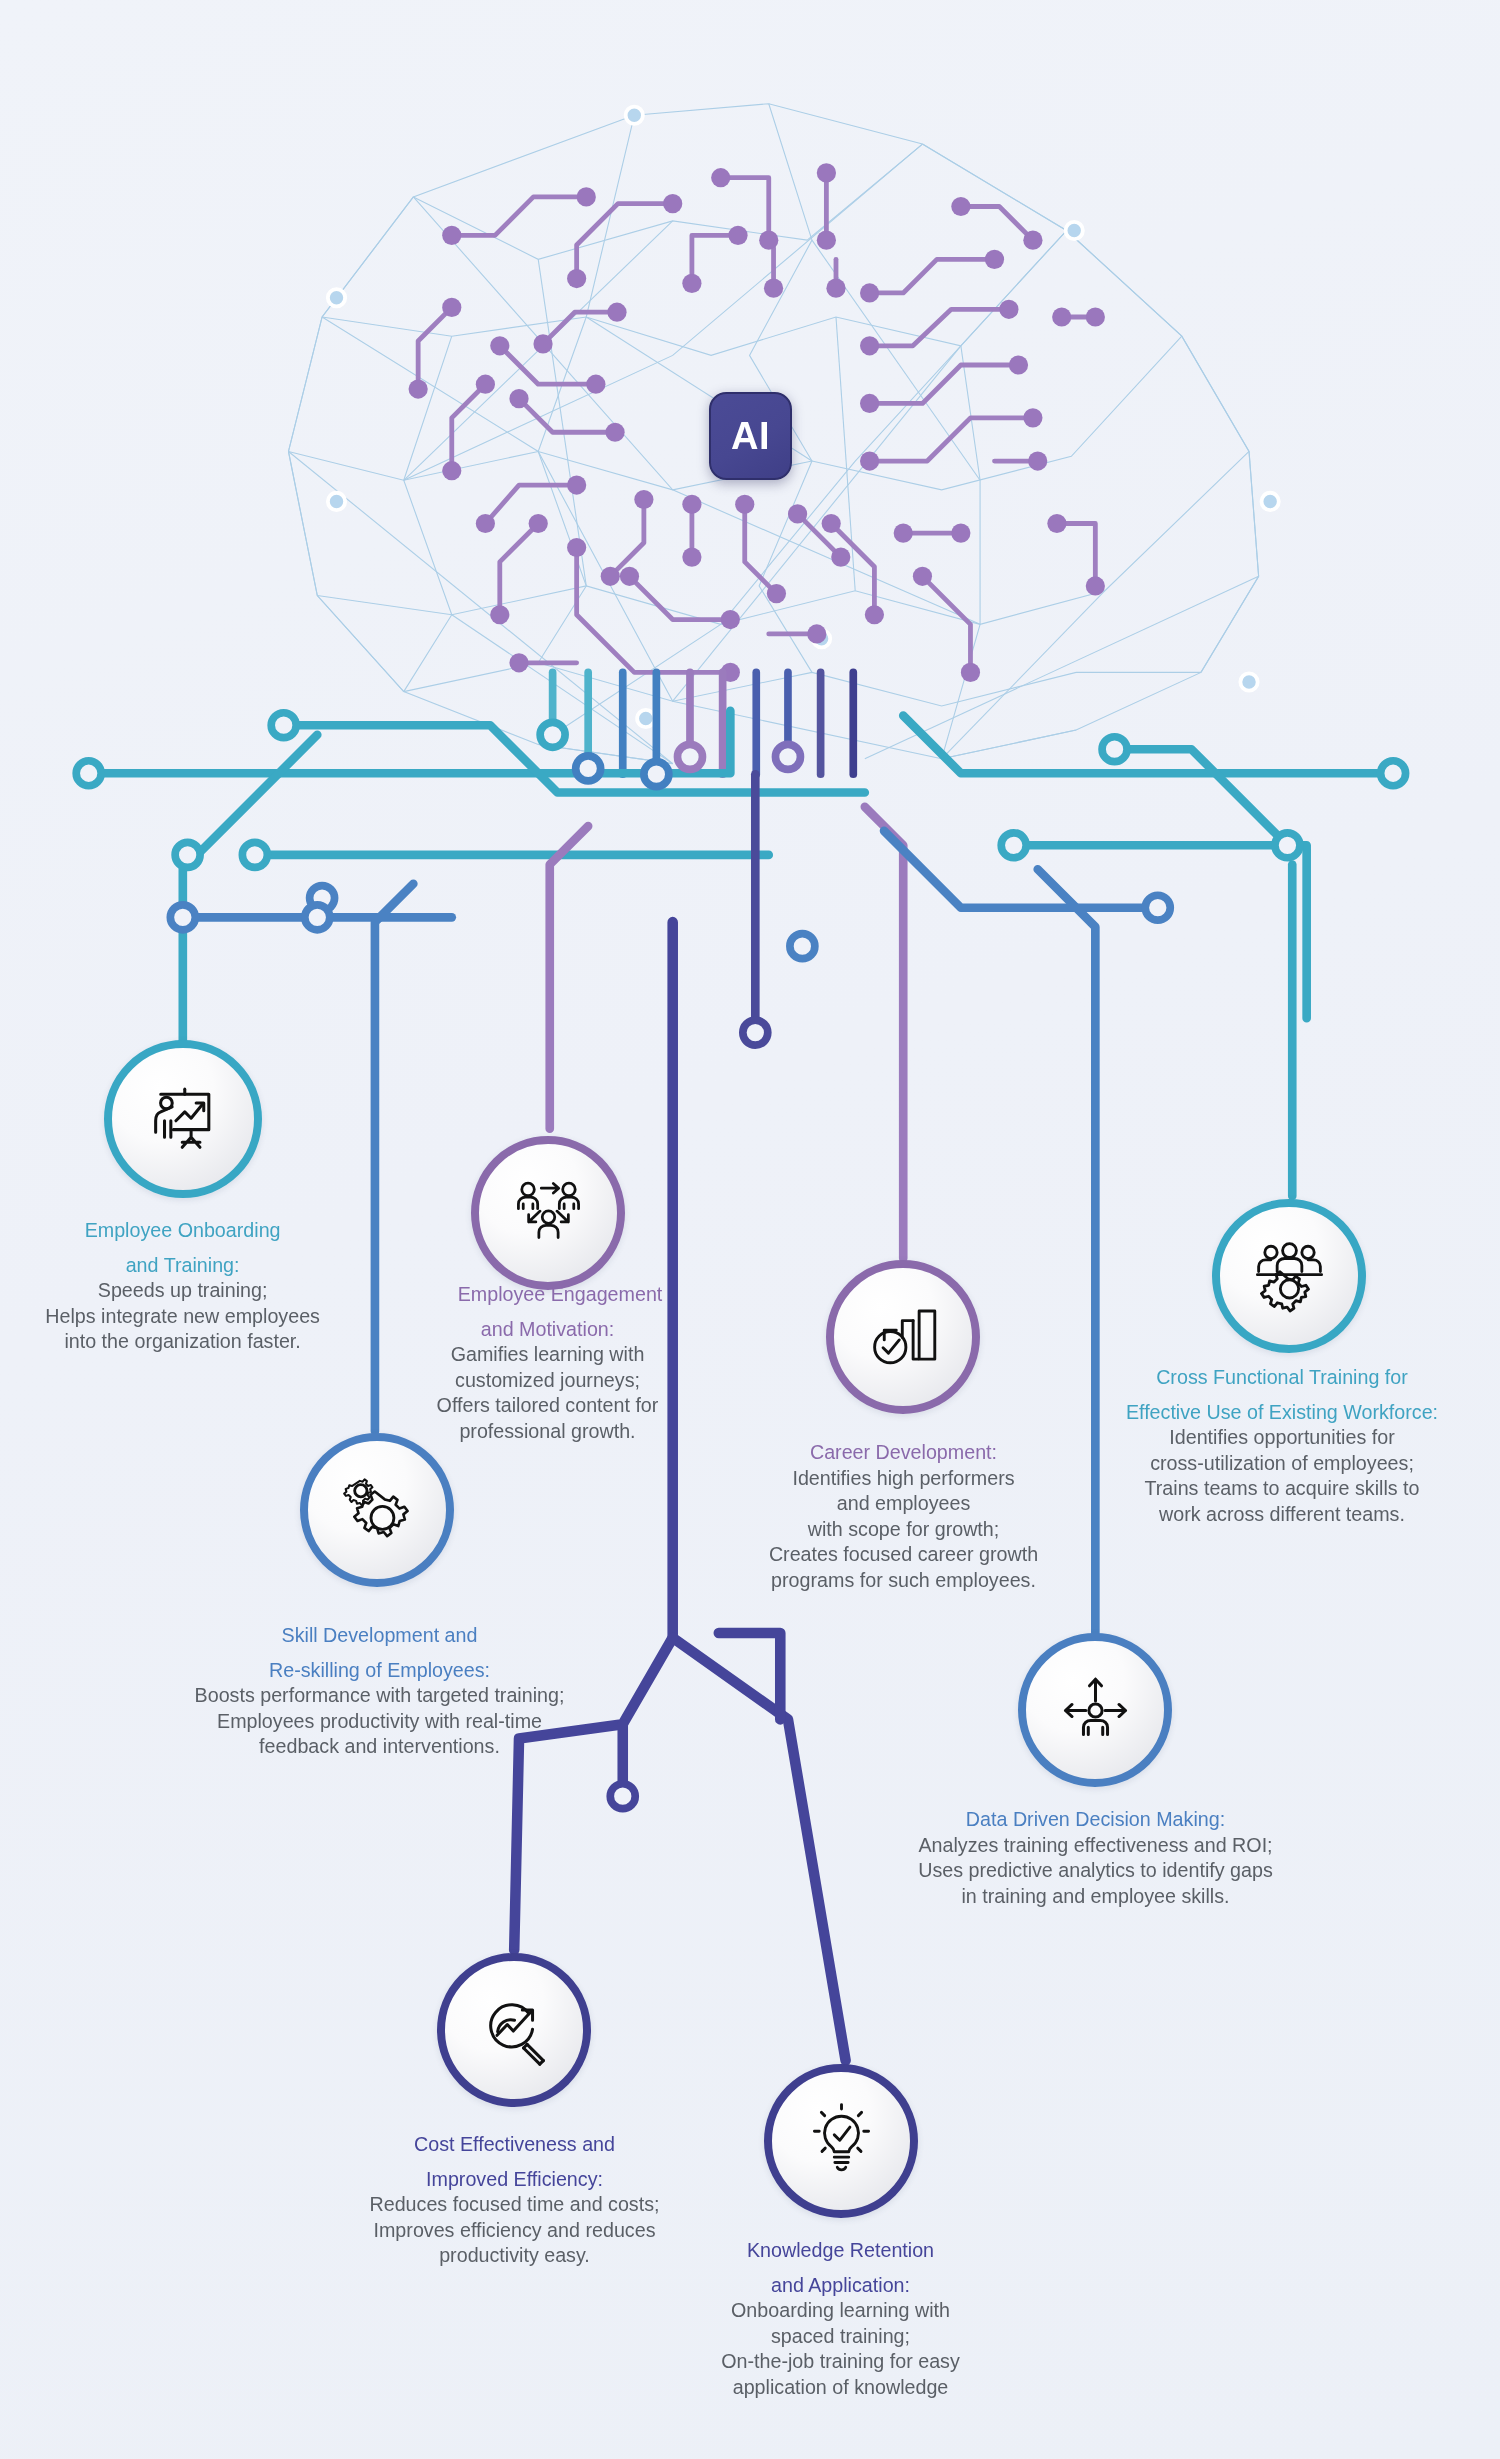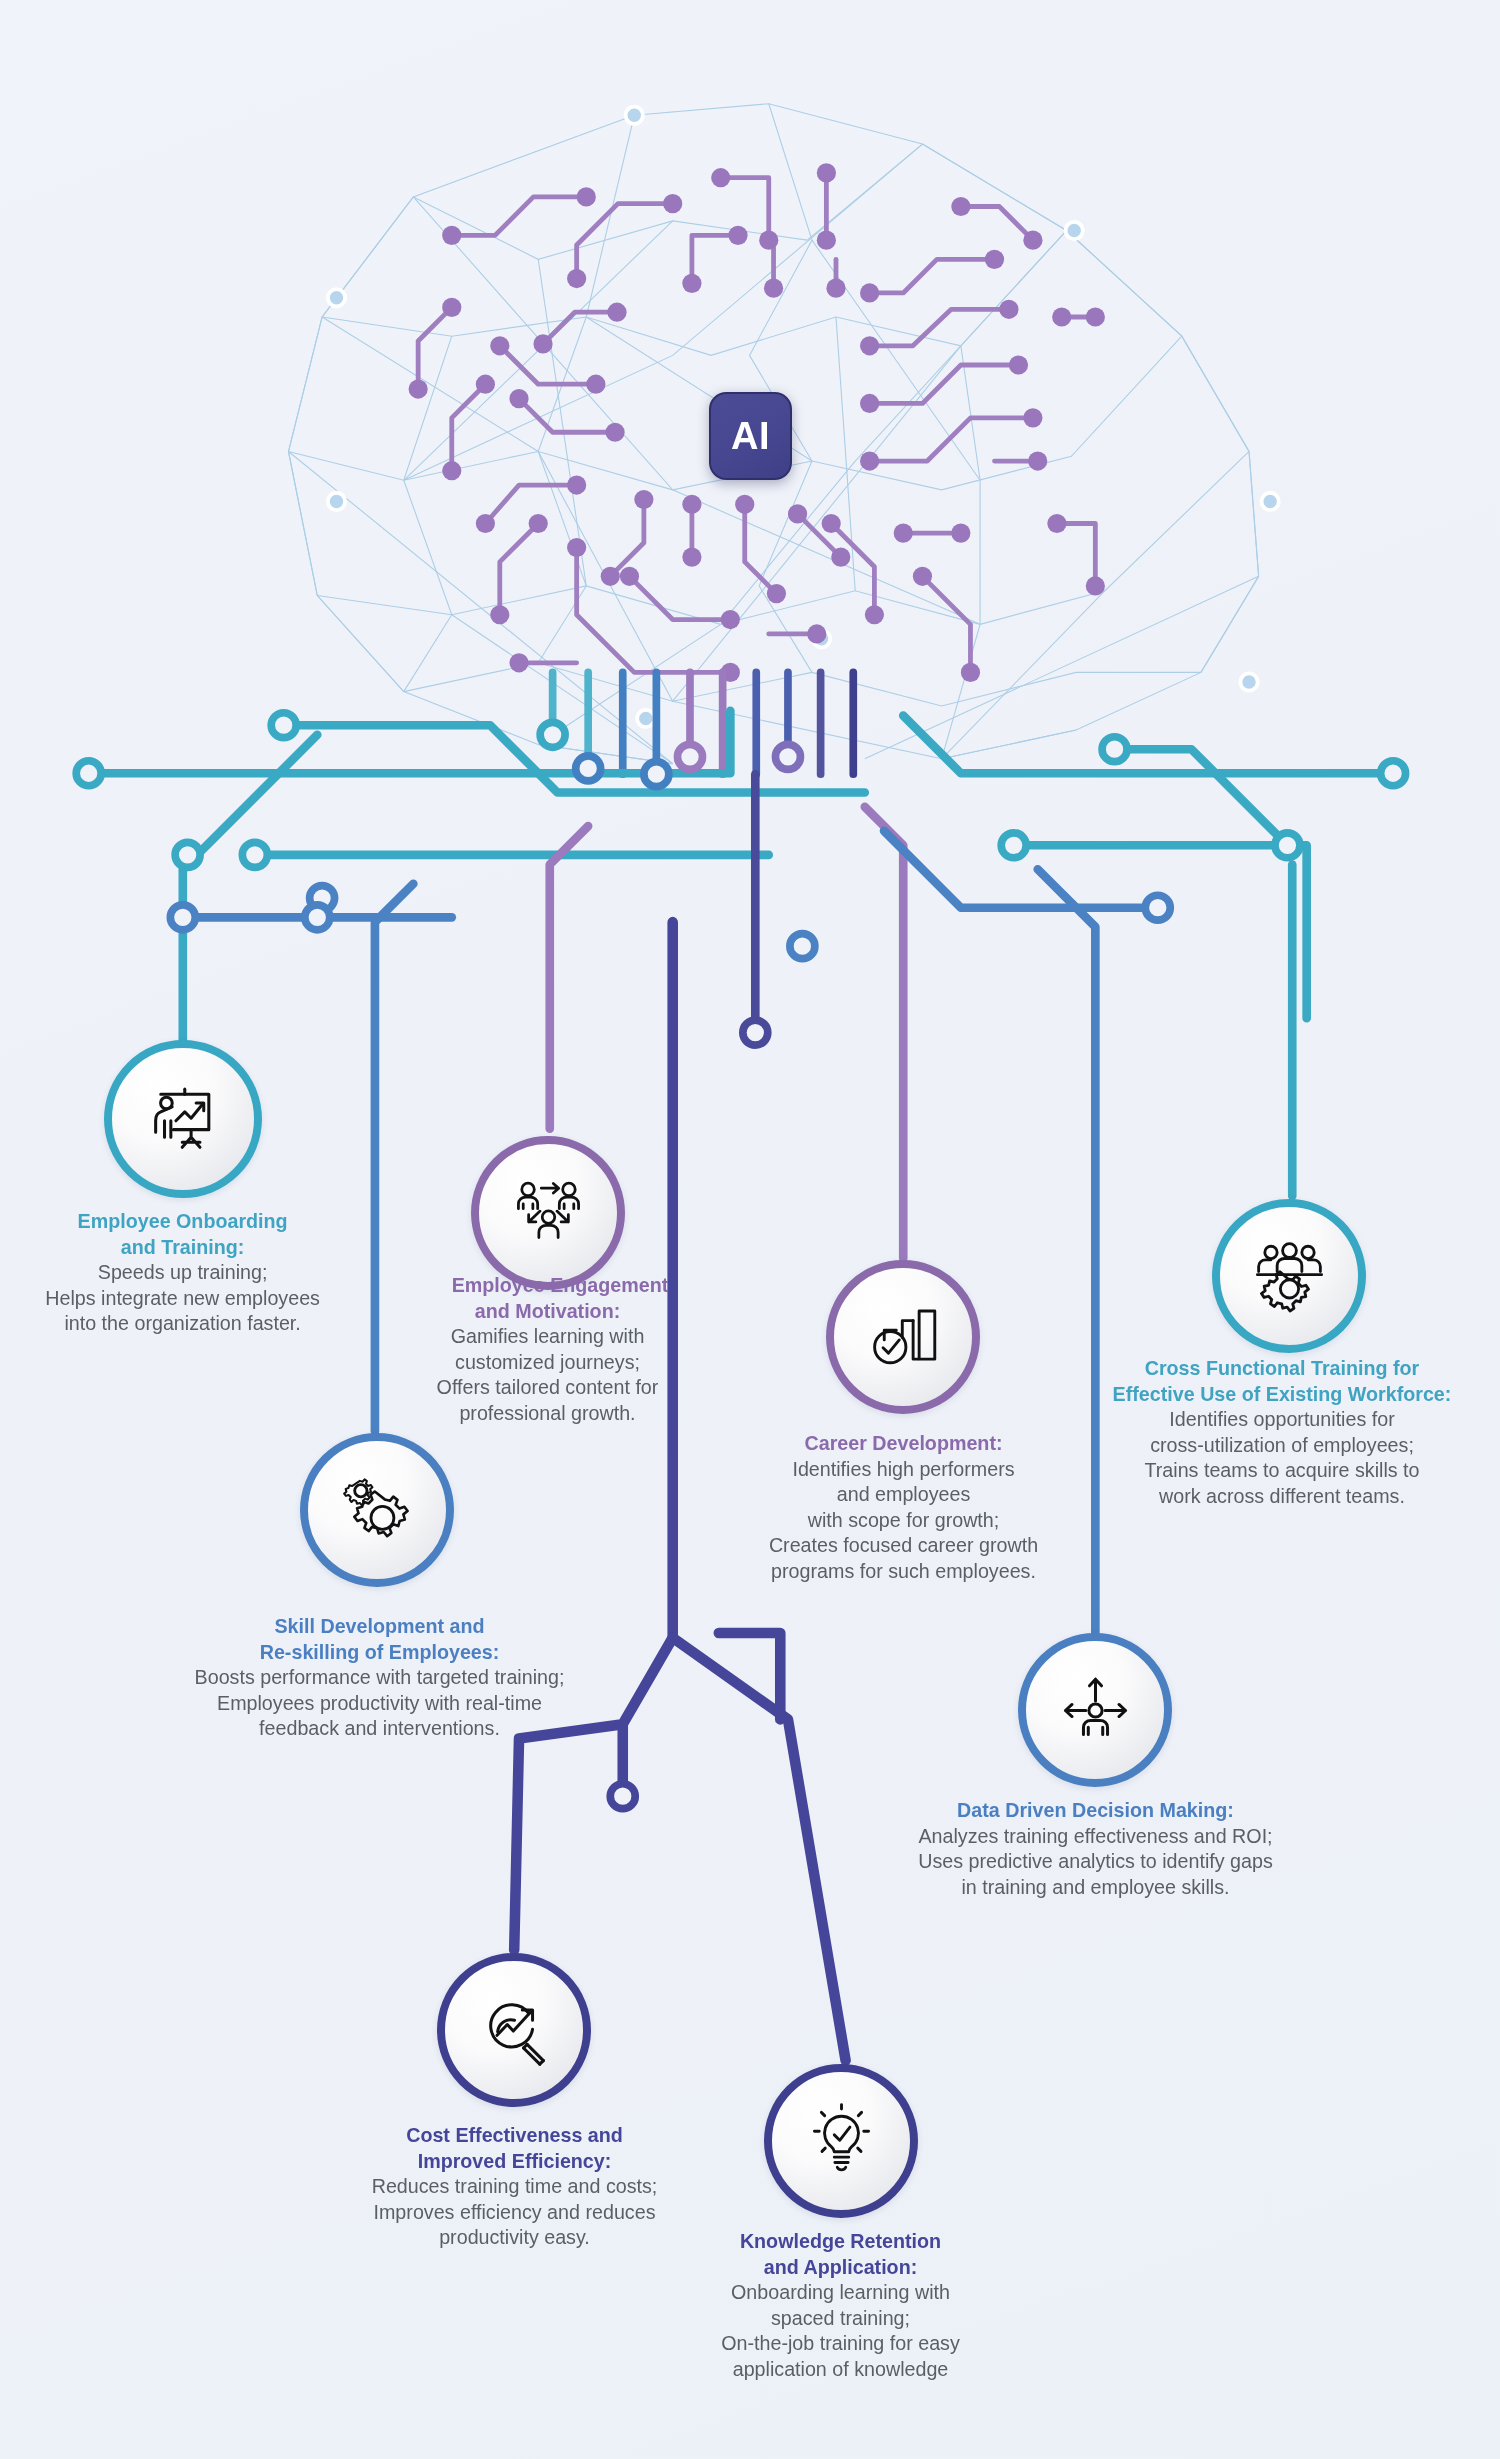--- a/index.html
+++ b/index.html
@@ -27,21 +27,21 @@
     box-shadow: 0 1.9px 6.7px rgba(60,70,110,.12);
   }
   .node svg { display: block; }
   .cap {
     position: absolute;
     text-align: center;
     line-height: 1.30;
     color: #5a5f66;
     font-size: 19.7px;
   }
-  .cap .t { display: block; font-weight: 700; }
+  .cap .t { display: block; font-weight: 400; margin-top: 9px; }
   .cap .b { display: block; }
   
   .chip {
     position: absolute;
     width: 83px; height: 88px;
     border-radius: 17.3px;
     background: linear-gradient(150deg,#4b4b96 0%,#474791 55%,#3f3f87 100%);
     border: 2.9px solid #2f2f6b;
     display: flex; align-items: center; justify-content: center;
     box-shadow: 0 3.8px 11.5px rgba(45,45,95,.35);
@@ -434,21 +434,21 @@
         <path d="M38.5 15 H47 V23.5"></path>
         <path d="M42.5 43.5 L56 57"></path>
         <path d="M39.5 46.5 L53 60"></path>
         <path d="M42.5 43.5 L39.5 46.5 M56 57 L53 60"></path>
       </g>
     </svg>
   </div>
   <div class="cap" style="left:327px; top:2123px; width:375px;">
     <span class="t" style="color:#45459a;">Cost Effectiveness and</span>
     <span class="t" style="color:#45459a;">Improved Efficiency:</span>
-    <span class="b">Reduces training time and costs;</span>
+    <span class="b">Reduces focused time and costs;</span>
     <span class="b">Improves efficiency and reduces</span>
     <span class="b">productivity easy.</span>
   </div>
 
   <div class="node" style="left:764px; top:2064px; width:154px; height:154px; border:8.6px solid #3f3f8f;">
     <svg width="77" height="77" viewBox="0 0 64 64">
       <g fill="none" stroke="#111" stroke-width="2.4" stroke-linecap="round" stroke-linejoin="round">
         <path d="M32 11 a14 14 0 0 0-8.5 25.2 c1.6 1.3 2.3 2.6 2.5 4.3 h12 c.2-1.7 .9-3 2.5-4.3 A14 14 0 0 0 32 11z"></path>
         <path d="M26 45 h12 M26.5 49.5 h11"></path>
         <path d="M28.5 53.5 a4 4 0 0 0 7 0"></path>

